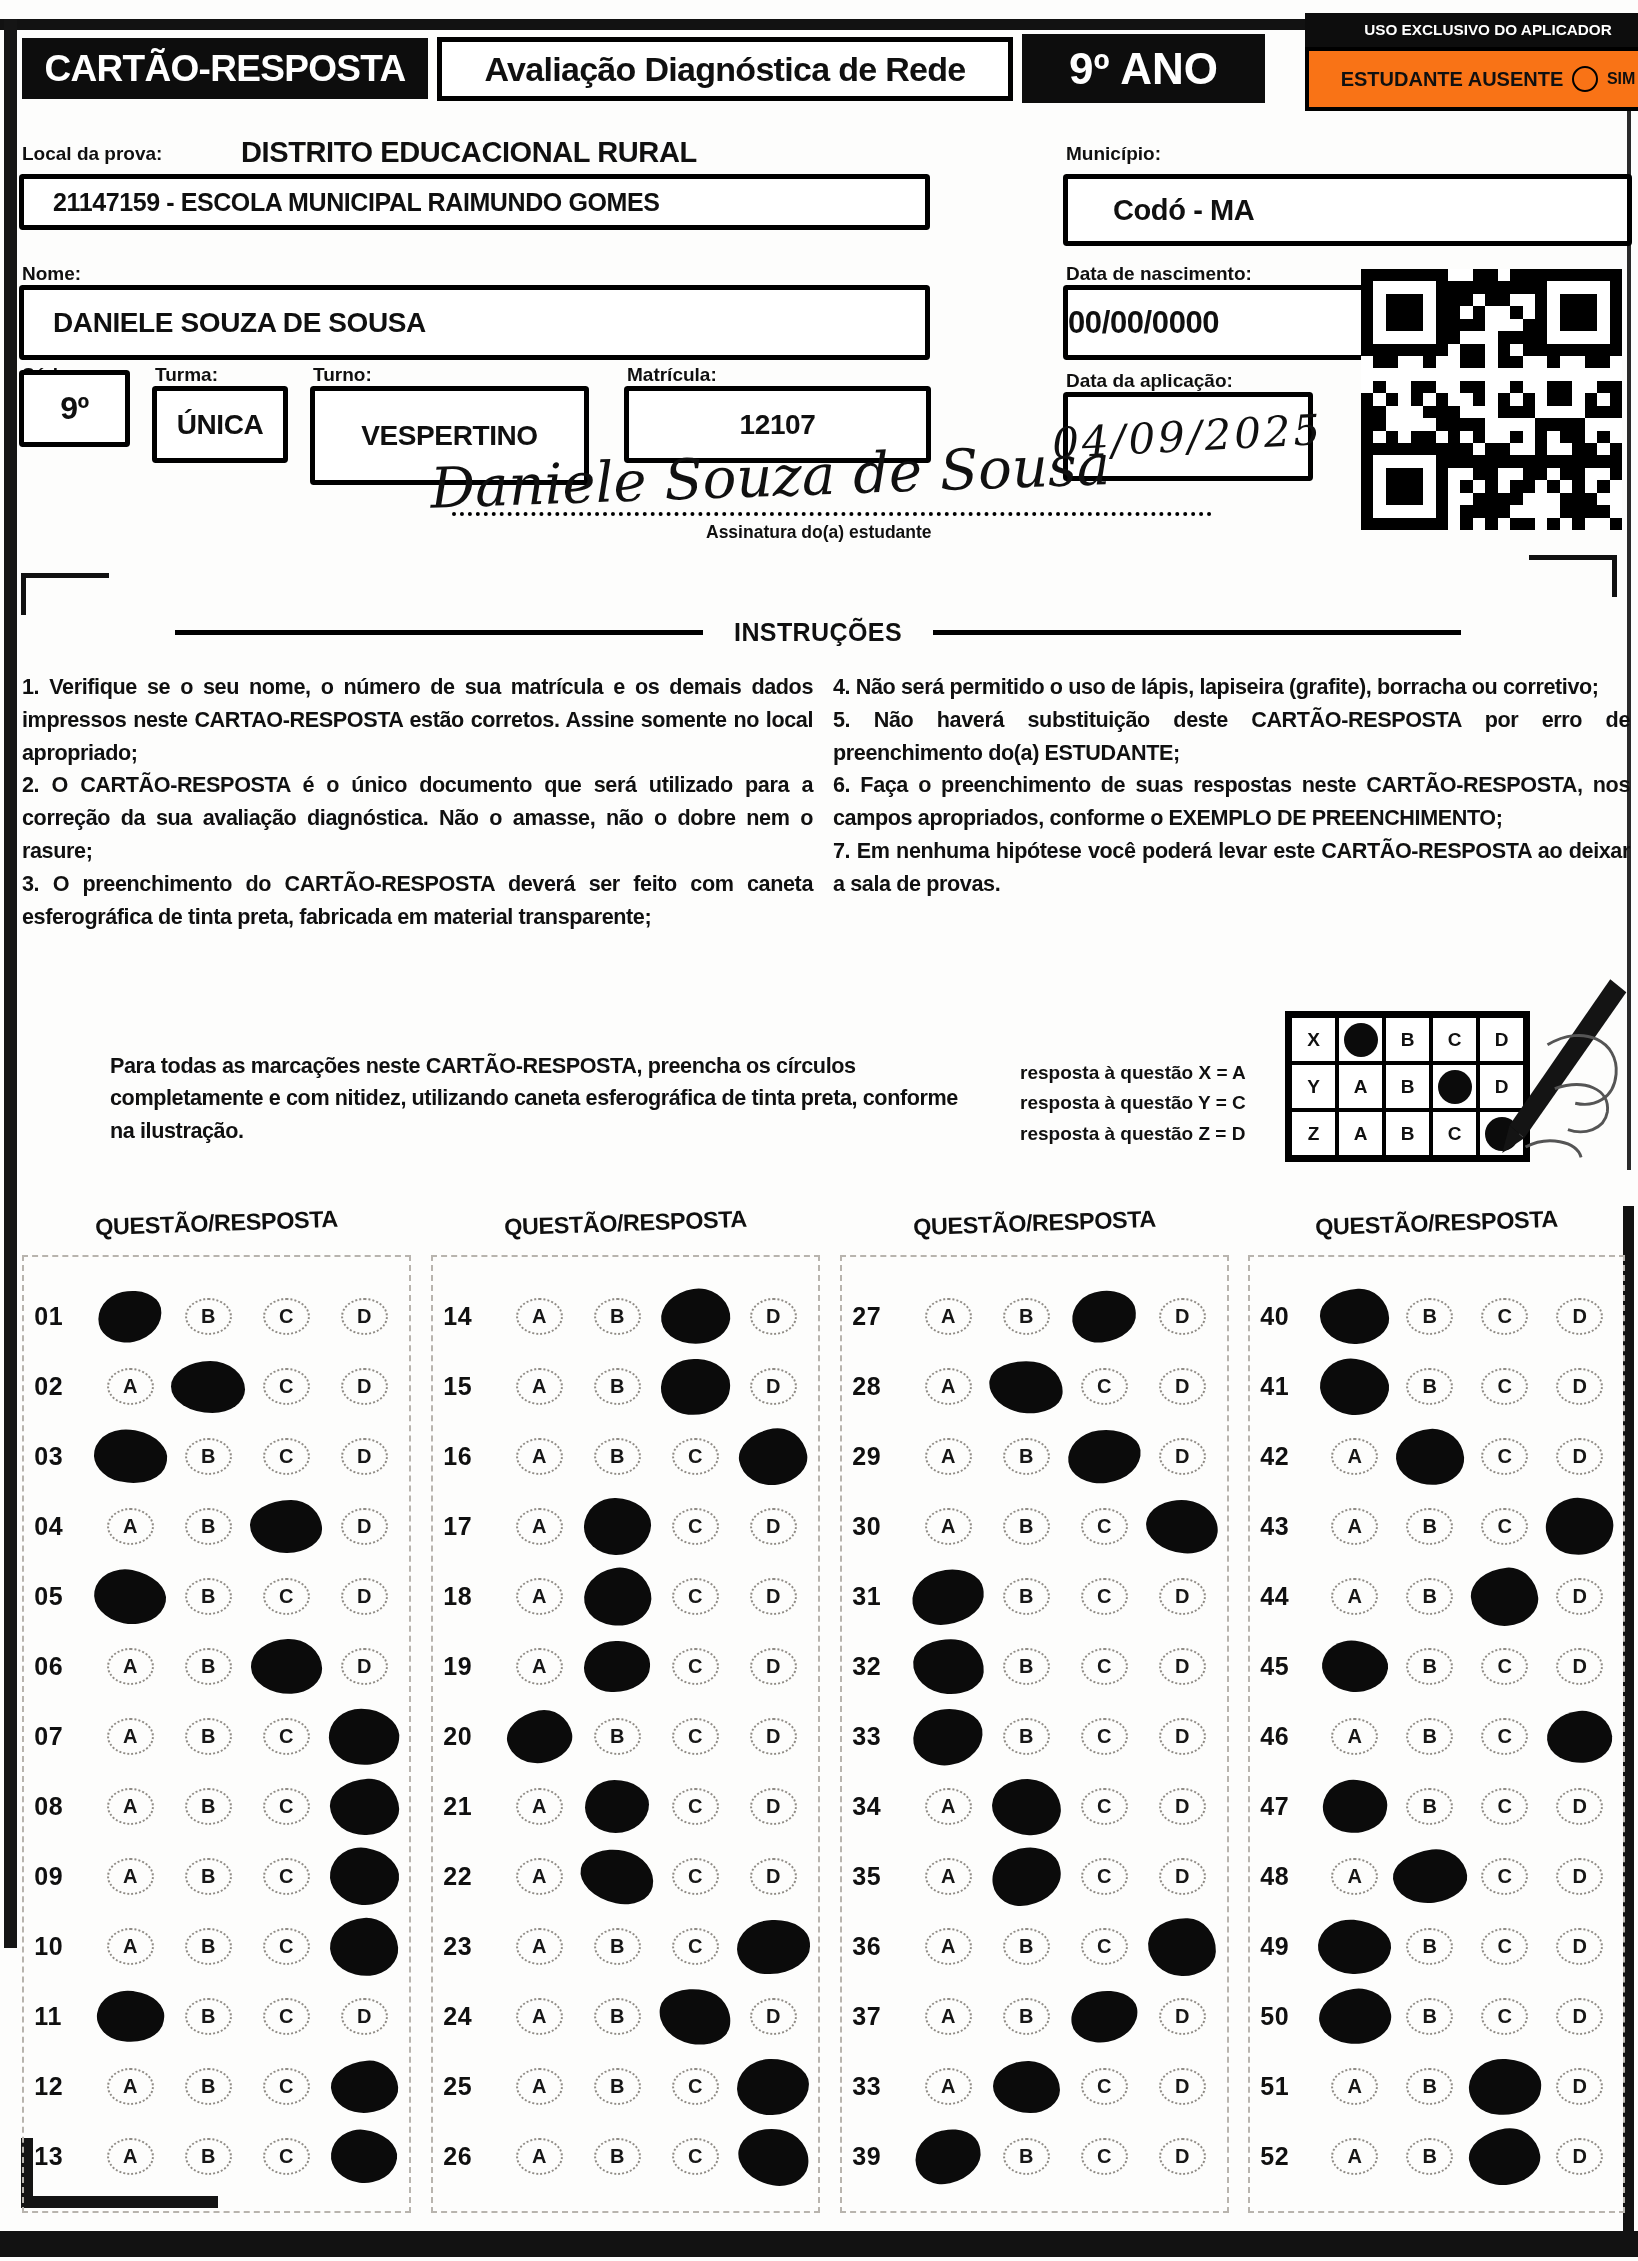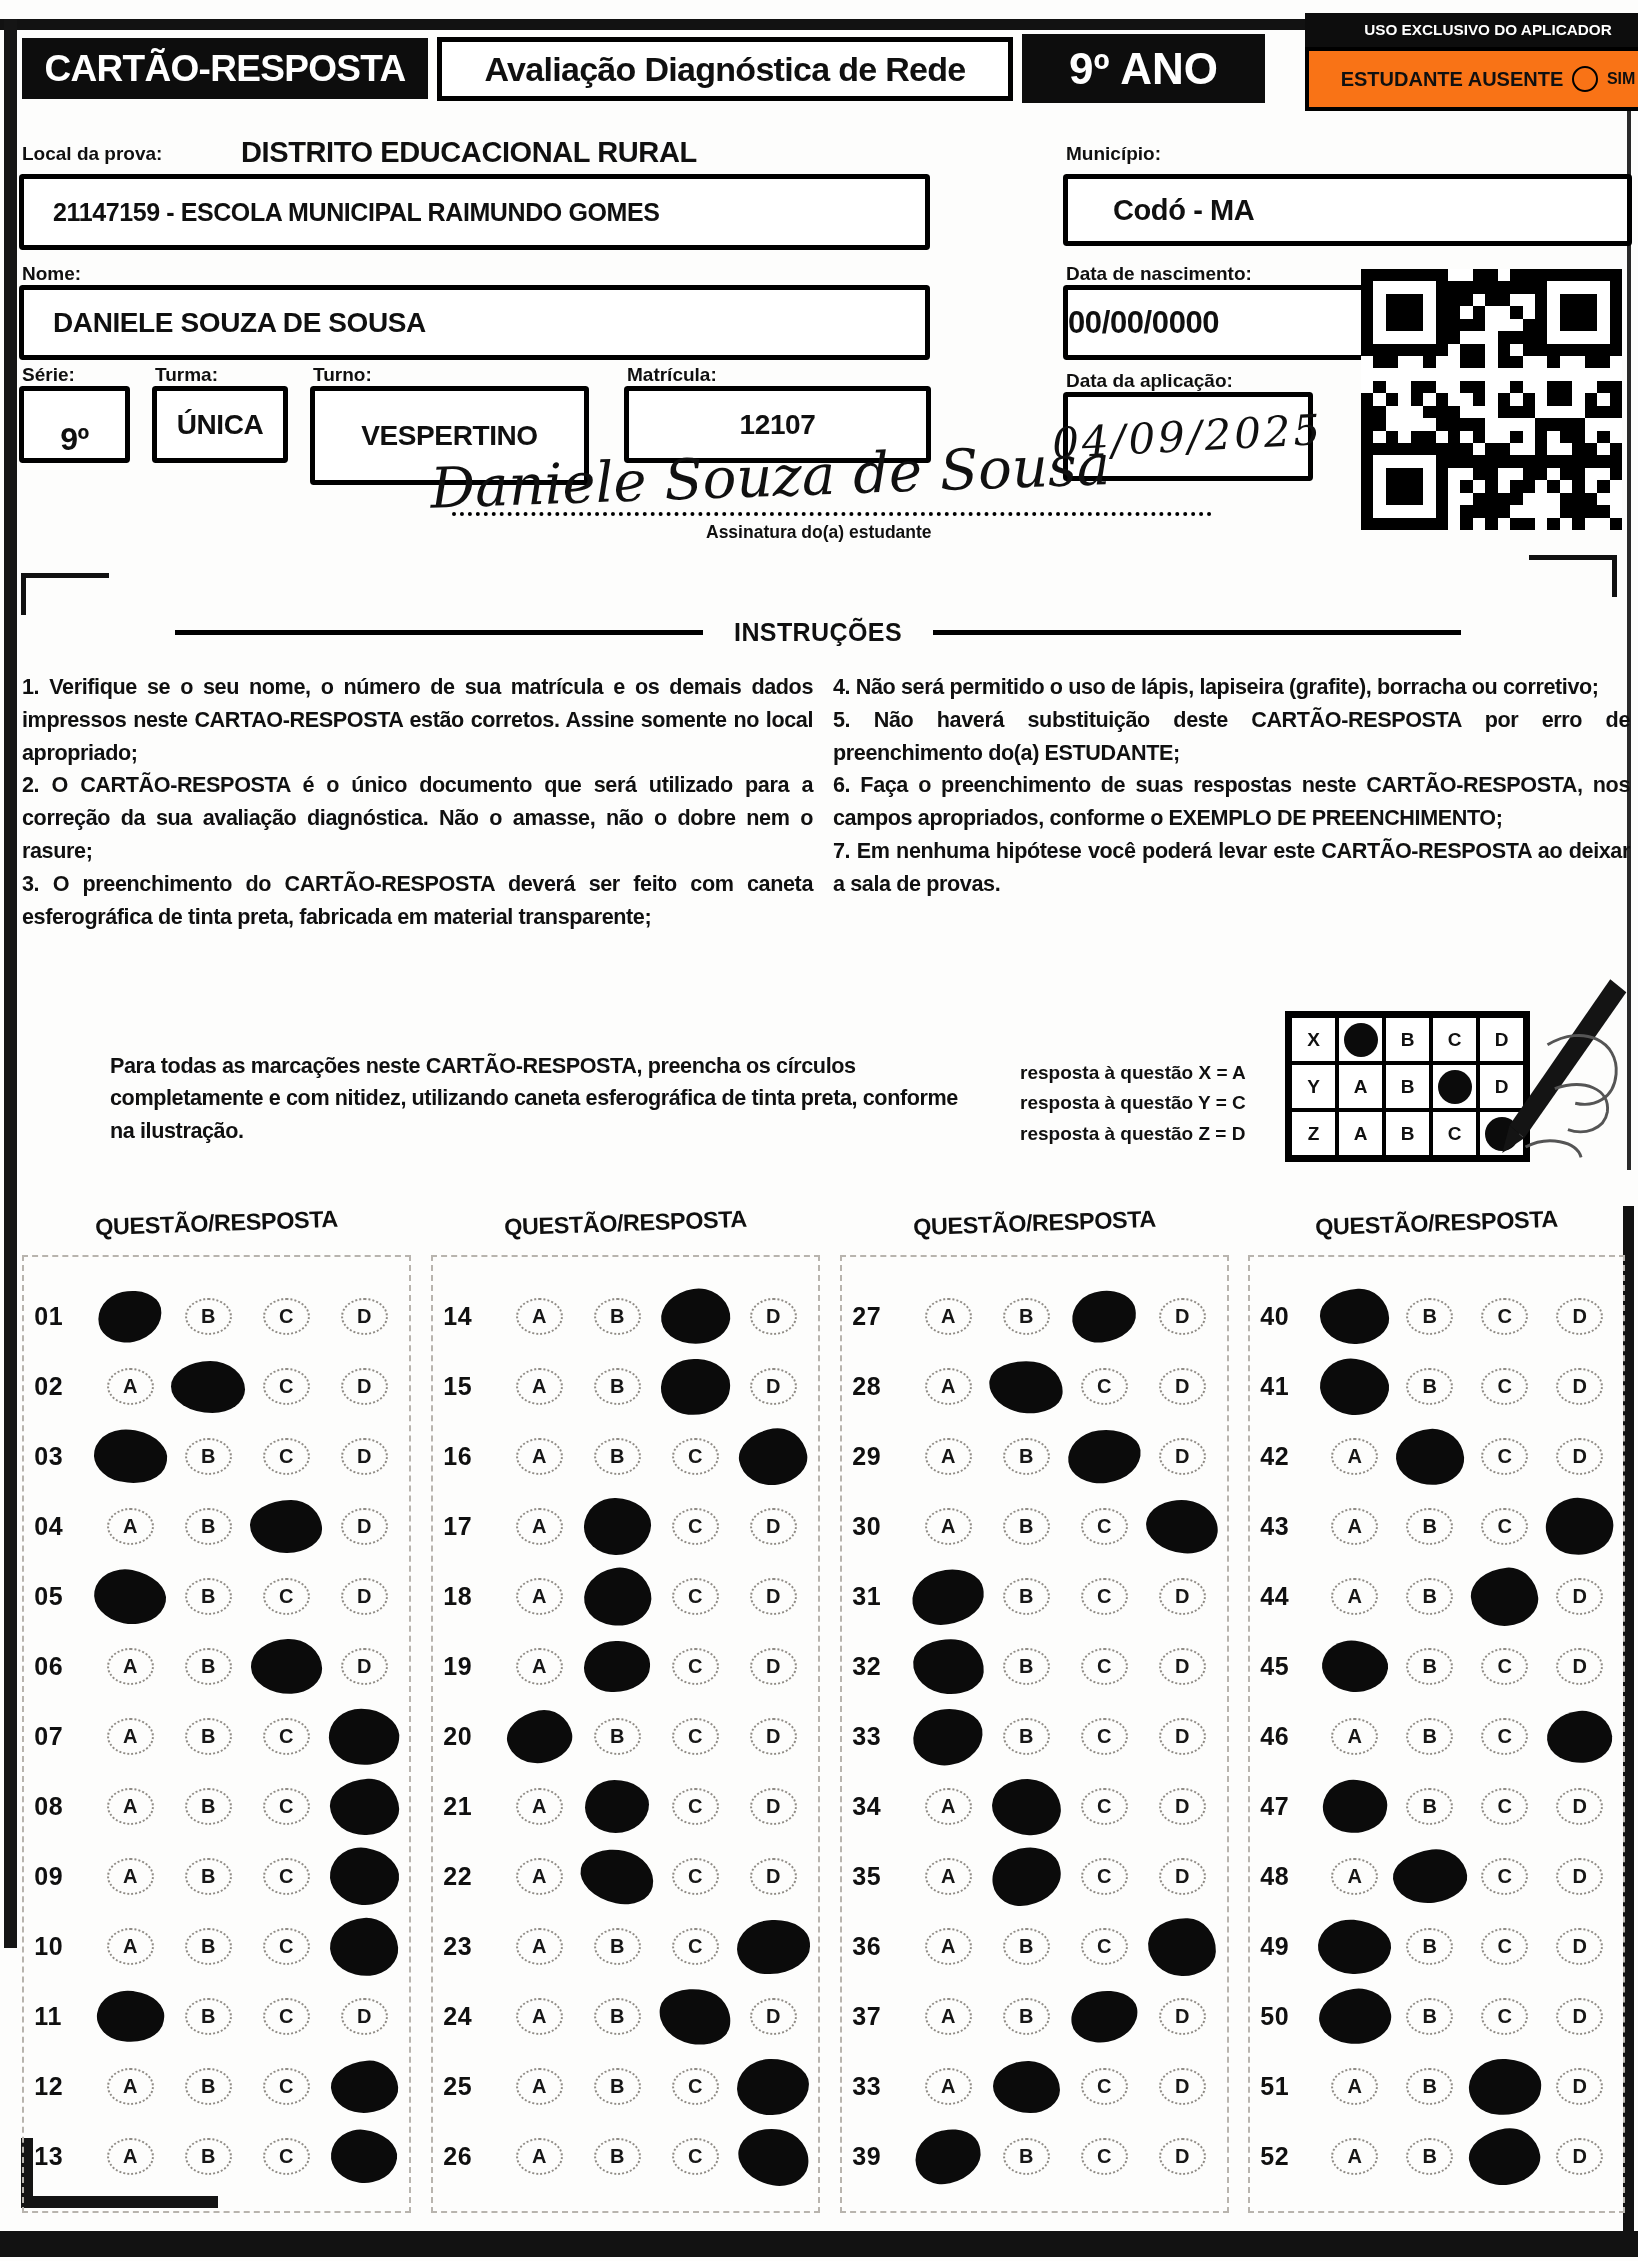--- a/index.html
+++ b/index.html
@@ -100,21 +100,21 @@
     <div class="aplicador-head">USO EXCLUSIVO DO APLICADOR</div>
     <div class="aplicador-body">
       <span class="lbl-strong">ESTUDANTE AUSENTE</span>
       <span class="absent-circle"></span>
       <span class="sim">SIM</span>
     </div>
   </div>
 
   <div class="field-label" style="left:22px; top:143px;">Local da prova:</div>
   <div class="big-value" style="left:241px; top:136px;">DISTRITO EDUCACIONAL RURAL</div>
-  <div class="fbox" style="left:19px; top:174px; width:911px; height:76px;">
+  <div class="fbox" style="left:19px; top:174px; width:911px; height:56px;">
     <span class="v" style="padding-left:29px; font-size:25px;">21147159 - ESCOLA MUNICIPAL RAIMUNDO GOMES</span>
   </div>
 
   <div class="field-label" style="left:1066px; top:143px;">Município:</div>
   <div class="fbox" style="left:1063px; top:174px; width:569px; height:72px;">
     <span class="v" style="padding-left:45px; font-size:29px;">Codó - MA</span>
   </div>
 
   <div class="field-label" style="left:22px; top:263px;">Nome:</div>
   <div class="fbox" style="left:19px; top:285px; width:911px; height:75px;">
@@ -564,21 +564,21 @@
       <div class="qrc"></div>
       <div class="qrc on"></div>
       <div class="qrc"></div>
       <div class="qrc on"></div>
       <div class="qrc"></div>
       <div class="qrc"></div>
       <div class="qrc on"></div>
     </div>
 
   <div class="field-label" style="left:22px; top:364px;">Série:</div>
-  <div class="fbox" style="left:19px; top:386px; width:111px; height:77px; justify-content:center;align-items:flex-end;">
+  <div class="fbox" style="left:19px; top:370px; width:111px; height:77px; justify-content:center;">
     <span class="v" style="font-size:32px;">9º</span>
   </div>
   <div class="field-label" style="left:155px; top:364px;">Turma:</div>
   <div class="fbox" style="left:152px; top:386px; width:136px; height:77px; justify-content:center;">
     <span class="v" style="font-size:28px;">ÚNICA</span>
   </div>
   <div class="field-label" style="left:313px; top:364px;">Turno:</div>
   <div class="fbox" style="left:310px; top:386px; width:279px; height:99px; justify-content:center;">
     <span class="v" style="font-size:28px;">VESPERTINO</span>
   </div>

